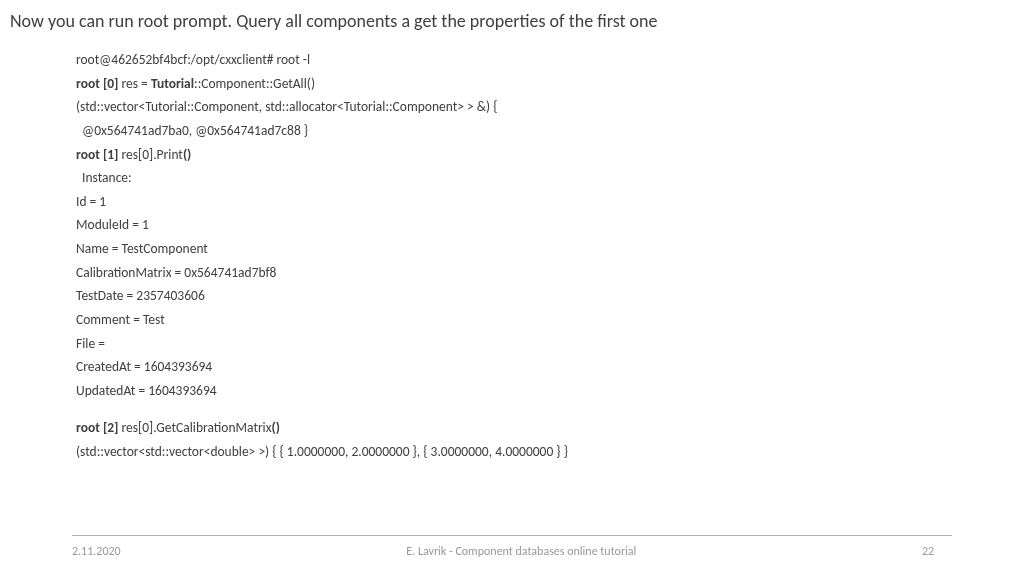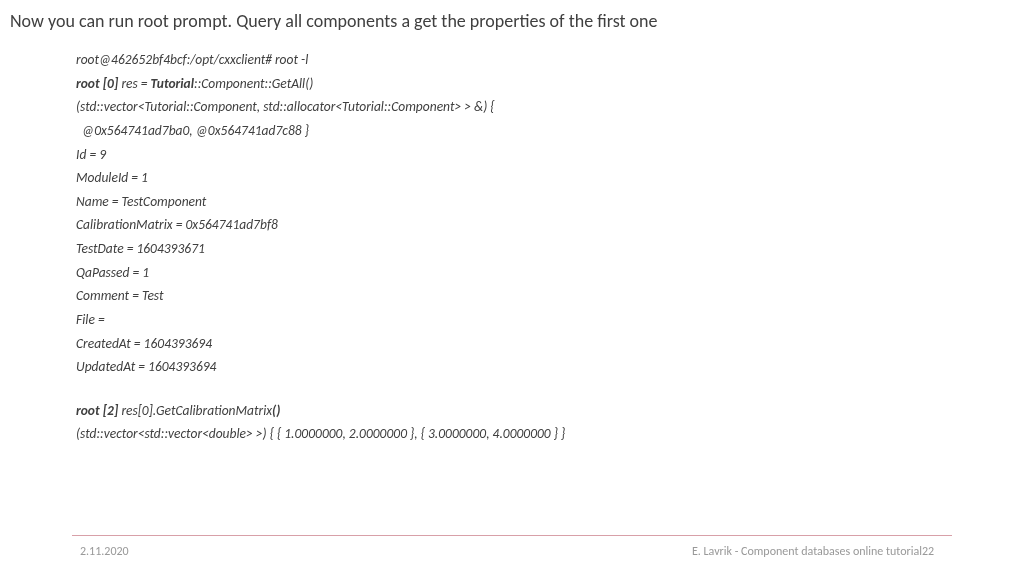--- a/index.html
+++ b/index.html
@@ -30,27 +30,26 @@
     }
     .code-block {
       margin: 16px 0 0 76px;
       font-size: 13.5px;
       line-height: 1.75;
       color: #404040;
       flex: 1;
     }
     .code-line {
       white-space: pre;
-      font-style: italic;
     }
     .bold {
       font-weight: bold;
     }
     .section-gap {
-      margin-top: 20px;
+      margin-top: 14px;
     }
     .footer {
       position: absolute;
       bottom: 0;
       left: 0;
       right: 0;
       padding: 0 72px 18px 72px;
     }
     .footer-line {
       border-top: 1px solid #d8a0a8;
@@ -58,47 +57,47 @@
     }
     .footer-row {
       display: flex;
       justify-content: space-between;
       align-items: center;
       font-size: 12px;
       color: #999999;
     }
     .footer-date {
       text-align: right;
-      margin-left: 8px;
     }
     .footer-title {
-      text-align: right;
+      text-align: center;
       flex: 1;
     }
     .footer-page {
       min-width: 30px;
     }
   </style>
 </head>
 <body>
 
 <div class="slide">
   <div class="title">Now you can run root prompt. Query all components a get the properties of the first one</div>
 
   <div class="code-block">
     <div class="code-line">root@462652bf4bcf:/opt/cxxclient# root -l</div>
     <div class="code-line"><span class="bold">root [0] </span><span>res = </span><span class="bold">Tutorial</span><span>::Component::GetAll()</span></div>
     <div class="code-line">(std::vector&lt;Tutorial::Component, std::allocator&lt;Tutorial::Component&gt; &gt; &amp;) {</div>
     <div class="code-line">  @0x564741ad7ba0, @0x564741ad7c88 }</div>
-    <div class="code-line">Id = 9</div>
+    <div class="code-line"><span class="bold">root [1] </span><span>res[0].Print</span><span class="bold">()</span></div>
+    <div class="code-line">  Instance:</div>
+    <div class="code-line">Id = 1</div>
     <div class="code-line">ModuleId = 1</div>
     <div class="code-line">Name = TestComponent</div>
     <div class="code-line">CalibrationMatrix = 0x564741ad7bf8</div>
-    <div class="code-line">TestDate = 1604393671</div>
-    <div class="code-line">QaPassed = 1</div>
+    <div class="code-line">TestDate = 2357403606</div>
     <div class="code-line">Comment = Test</div>
     <div class="code-line">File =</div>
     <div class="code-line">CreatedAt = 1604393694</div>
     <div class="code-line">UpdatedAt = 1604393694</div>
     <div class="code-line section-gap"><span class="bold">root [2] </span><span>res[0].GetCalibrationMatrix</span><span class="bold">()</span></div>
     <div class="code-line">(std::vector&lt;std::vector&lt;double&gt; &gt;) { { 1.0000000, 2.0000000 }, { 3.0000000, 4.0000000 } }</div>
   </div>
 
   <div class="footer">
     <div class="footer-line"></div>

